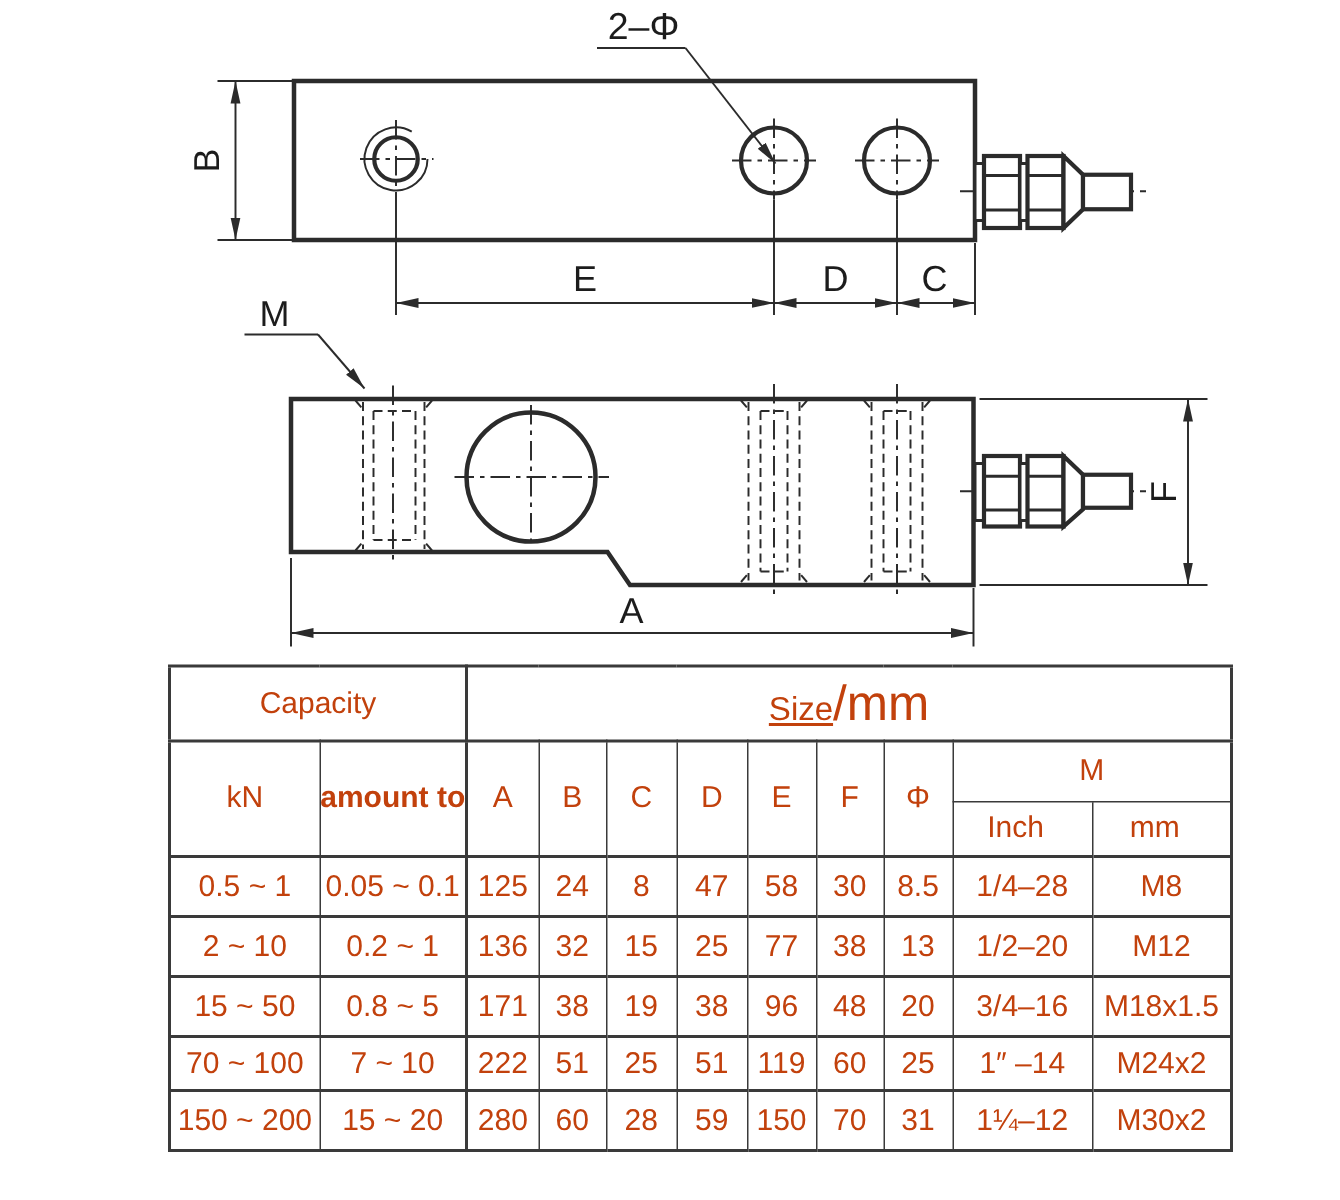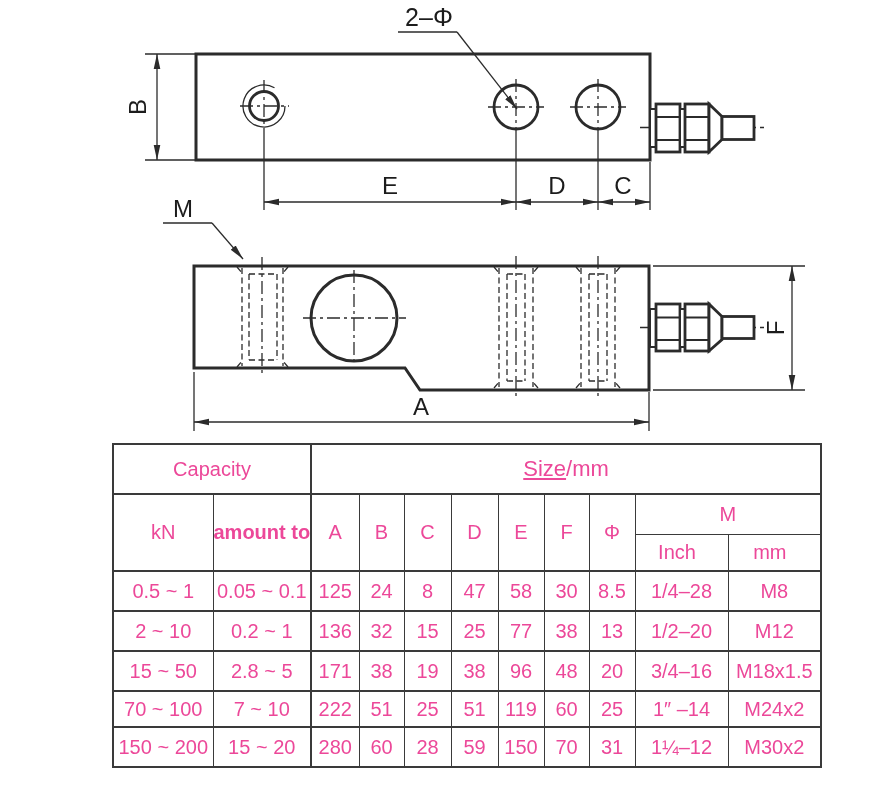--- a/index.html
+++ b/index.html
@@ -12,30 +12,30 @@
   .w28{stroke-width:2.8px;}
   .w2{stroke-width:2px;}
   .w13{stroke-width:1.3px;}
   .cl{stroke-dasharray:13 4 3 4;}
   .hid{stroke-dasharray:6 3.5;}
   .fw{fill:#ffffff;}
   .lbl{font-family:"Liberation Sans",sans-serif;font-size:24px;fill:#1c1c1c;stroke:none;}
   .lbl-lg{font-size:25px;}
   
   #spec-table{position:absolute;left:112px;top:443px;width:708px;border-collapse:collapse;
-              table-layout:fixed;background:#fff;color:#ec4899;border:2px solid #3a3a3a;}
+              table-layout:fixed;background:#fff;color:#c2410c;border:2px solid #3a3a3a;}
   #spec-table td{border:1px solid #3a3a3a;border-top-width:2px;border-bottom-width:2px;
                  text-align:center;vertical-align:middle;padding:0;font-size:20px;
                  white-space:nowrap;overflow:hidden;}
   .vthick{border-right-width:2px !important;}
   .m-cell{border-bottom-width:1px !important;}
   .sub-col{border-top-width:1px !important;text-align:left;padding-right:9px !important;font-size:20px;}
   .cap{font-size:22px;}
   .size-sm{font-size:22px;text-decoration:underline;}
-  .size-lg{font-size:22px;}
+  .size-lg{font-size:33px;}
   .amount{font-size:16px;font-weight:bold;}
   .dimh{font-size:21px;}
 </style>
 </head>
 <body>
 
 <div id="stage">
 
   <svg id="drawing" width="893" height="443" viewBox="0 0 893 443">
     <defs>
@@ -250,21 +250,21 @@
       <td>15</td>
       <td>25</td>
       <td>77</td>
       <td>38</td>
       <td>13</td>
       <td>1/2–20</td>
       <td>M12</td>
     </tr>
     <tr style="height:40px">
       <td>15 ~ 50</td>
-      <td class="vthick">2.8 ~ 5</td>
+      <td class="vthick">0.8 ~ 5</td>
       <td>171</td>
       <td>38</td>
       <td>19</td>
       <td>38</td>
       <td>96</td>
       <td>48</td>
       <td>20</td>
       <td>3/4–16</td>
       <td>M18x1.5</td>
     </tr>

